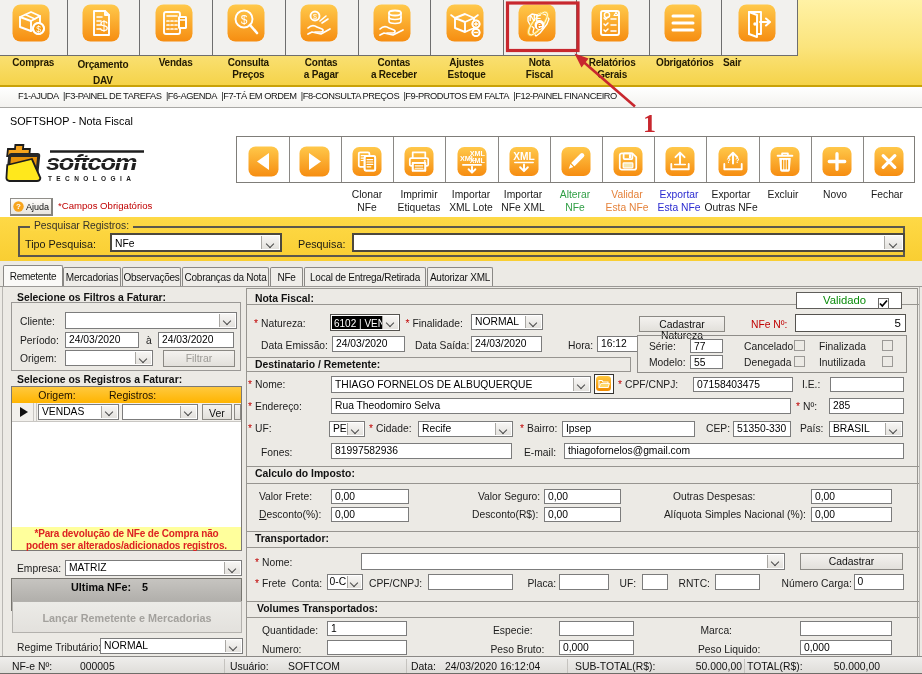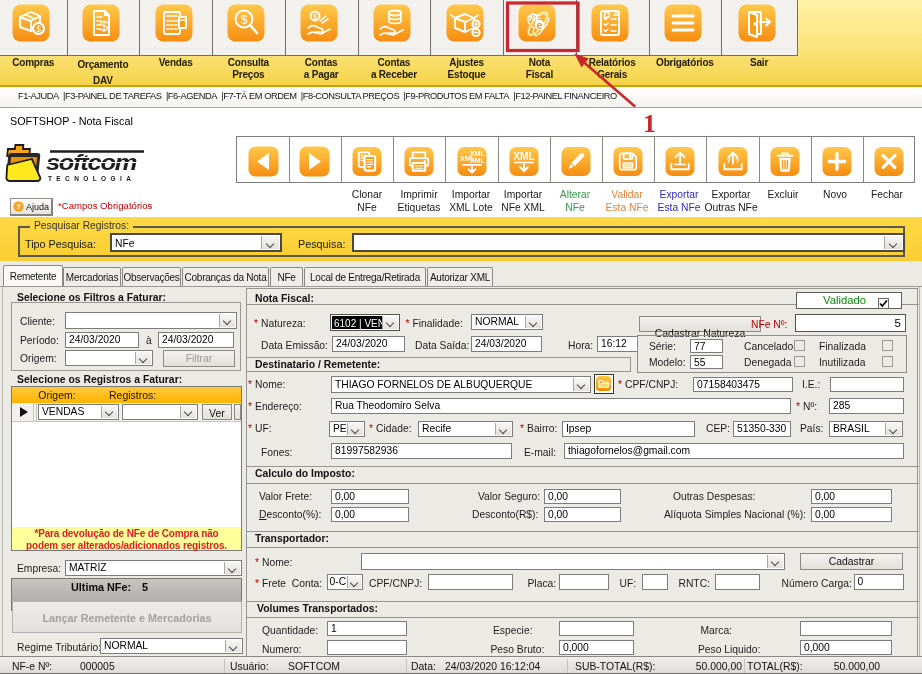--- a/index.html
+++ b/index.html
@@ -213,21 +213,21 @@
     <div class="ab" style="left:-2.8px;top:57px;width:72px;text-align:center;font-size:10px;font-weight:bold;color:#221a02;line-height:12.4px;letter-spacing:-0.2px">Compras</div>
     <div class="ab" style="left:66.9px;top:57px;width:72px;text-align:center;font-size:10px;font-weight:bold;color:#221a02;line-height:16px;letter-spacing:-0.2px">Orçamento<br>DAV</div>
     <div class="ab" style="left:139.6px;top:57px;width:72px;text-align:center;font-size:10px;font-weight:bold;color:#221a02;line-height:12.4px;letter-spacing:-0.2px">Vendas</div>
     <div class="ab" style="left:212.4px;top:57px;width:72px;text-align:center;font-size:10px;font-weight:bold;color:#221a02;line-height:12.4px;letter-spacing:-0.2px">Consulta<br>Preços</div>
     <div class="ab" style="left:285.1px;top:57px;width:72px;text-align:center;font-size:10px;font-weight:bold;color:#221a02;line-height:12.4px;letter-spacing:-0.2px">Contas<br>a Pagar</div>
     <div class="ab" style="left:357.9px;top:57px;width:72px;text-align:center;font-size:10px;font-weight:bold;color:#221a02;line-height:12.4px;letter-spacing:-0.2px">Contas<br>a Receber</div>
     <div class="ab" style="left:430.6px;top:57px;width:72px;text-align:center;font-size:10px;font-weight:bold;color:#221a02;line-height:12.4px;letter-spacing:-0.2px">Ajustes<br>Estoque</div>
     <div class="ab" style="left:503.4px;top:57px;width:72px;text-align:center;font-size:10px;font-weight:bold;color:#221a02;line-height:12.4px;letter-spacing:-0.2px">Nota<br>Fiscal</div>
     <div class="ab" style="left:576.1px;top:57px;width:72px;text-align:center;font-size:10px;font-weight:bold;color:#221a02;line-height:12.4px;letter-spacing:-0.2px">Relatórios<br>Gerais</div>
     <div class="ab" style="left:648.9px;top:57px;width:72px;text-align:center;font-size:10px;font-weight:bold;color:#221a02;line-height:12.4px;letter-spacing:-0.2px">Obrigatórios</div>
-    <div class="ab" style="left:723.1px;top:57px;width:72px;text-align:center;font-size:10px;font-weight:bold;color:#221a02;line-height:12.4px;letter-spacing:-0.2px">Sair</div>
+    <div class="ab" style="left:723.1px;top:57px;width:72px;text-align:left;font-size:10px;font-weight:bold;color:#221a02;line-height:12.4px;letter-spacing:-0.2px">Sair</div>
   </div>
 
 <div class="ab" style="left:0;top:87px;width:922px;height:20px;background:linear-gradient(180deg,#ffffff,#f3f2ef);border-bottom:1px solid #a9a8a5"></div>
 <div class="lbl" style="left:18px;top:91px;font-size:9.3px;letter-spacing:-0.45px;color:#141414">F1-AJUDA&nbsp; |F3-PAINEL DE TAREFAS&nbsp; |F6-AGENDA&nbsp; |F7-TÁ EM ORDEM&nbsp; |F8-CONSULTA PREÇOS&nbsp; |F9-PRODUTOS EM FALTA&nbsp; |F12-PAINEL FINANCEIRO</div>
 
 <div class="ab" style="left:0;top:108px;width:922px;height:110px;background:#fff"></div>
 <div class="lbl" style="left:10px;top:115px;font-size:10.8px;color:#000">SOFTSHOP - Nota Fiscal</div>
 <div class="ab" id="logo" style="left:4px;top:136px;width:150px;height:48px"><svg width="150" height="48" viewBox="0 0 150 48">
 <g transform="translate(0,3) skewX(-6)">
 <path d="M12 6 h8 v4 h7 v7 h-22 v-7 h7 z" fill="#F7A41C" stroke="#1d1d1d" stroke-width="1.8"></path>
@@ -553,21 +553,21 @@
     <div class="fld" style="left:83px;top:24.5px;width:70px;height:17px;border:1px solid #55534f;padding:0">
       <span style="position:absolute;left:1px;top:1px;bottom:1px;right:16px;background:#000;color:#fff;font-size:10px;padding:2.5px 0 0 2px;white-space:nowrap;overflow:hidden">6102 | VEND</span>
       <span class="cv">
         <i></i>
       </span>
     </div>
     <div class="lbl" style="left:158.5px;top:29px"><em class="rq">*</em>Finalidade:</div>
     <div class="fld" style="left:224px;top:25px;width:72px;height:16px">NORMAL<span class="cv">
         <i></i>
       </span></div>
-    <div class="btn" style="left:392px;top:27px;width:122px;height:16px;padding-top:11px">Cadastrar Natureza</div>
+    <div class="btn" style="left:392px;top:27px;width:86px;height:16px;padding-top:2px">Cadastrar Natureza</div>
     <div class="lbl" style="left:504px;top:30px;color:#C00000">NFe Nº:</div>
     <div class="fld" style="left:548px;top:25px;width:111px;height:18px;border:1px solid #55534f;text-align:right;padding:2px 4px 0 0;font-size:11.5px">5</div>
     <div class="lbl" style="left:14px;top:51px">Data Emissão:</div>
     <div class="fld" style="left:85px;top:47px;width:73px;height:16px">24/03/2020</div>
     <div class="lbl" style="left:168px;top:51px">Data Saída:</div>
     <div class="fld" style="left:224px;top:47px;width:71px;height:16px">24/03/2020</div>
     <div class="lbl" style="left:321px;top:51px">Hora:</div>
     <div class="fld" style="left:350px;top:47px;width:41px;height:16px">16:12</div>
     <div class="ab" style="left:390px;top:46px;width:270px;height:38px;border:1px solid #8f8d89;box-sizing:border-box"></div>
     <div class="lbl" style="left:402px;top:52px">Série:</div>

